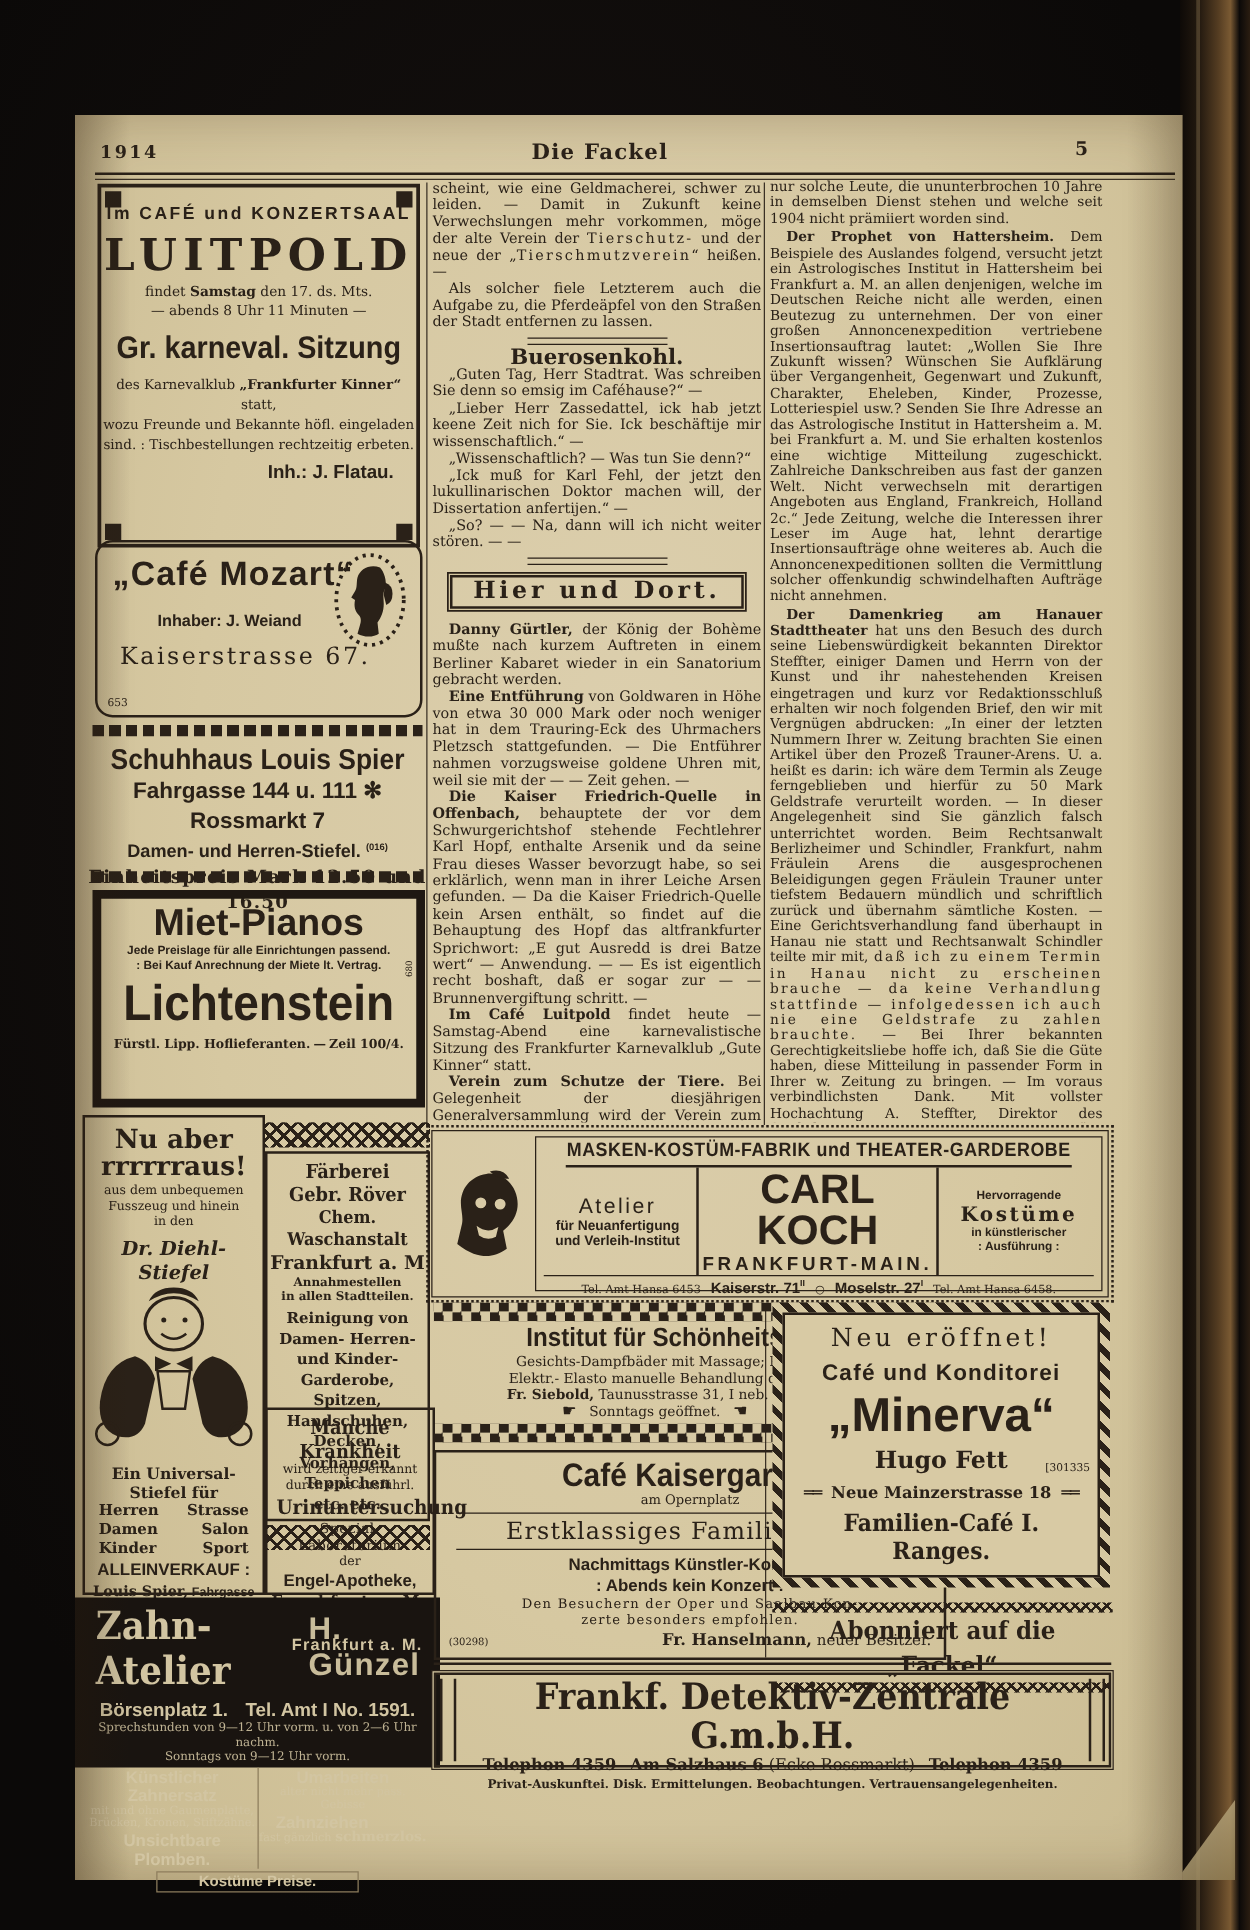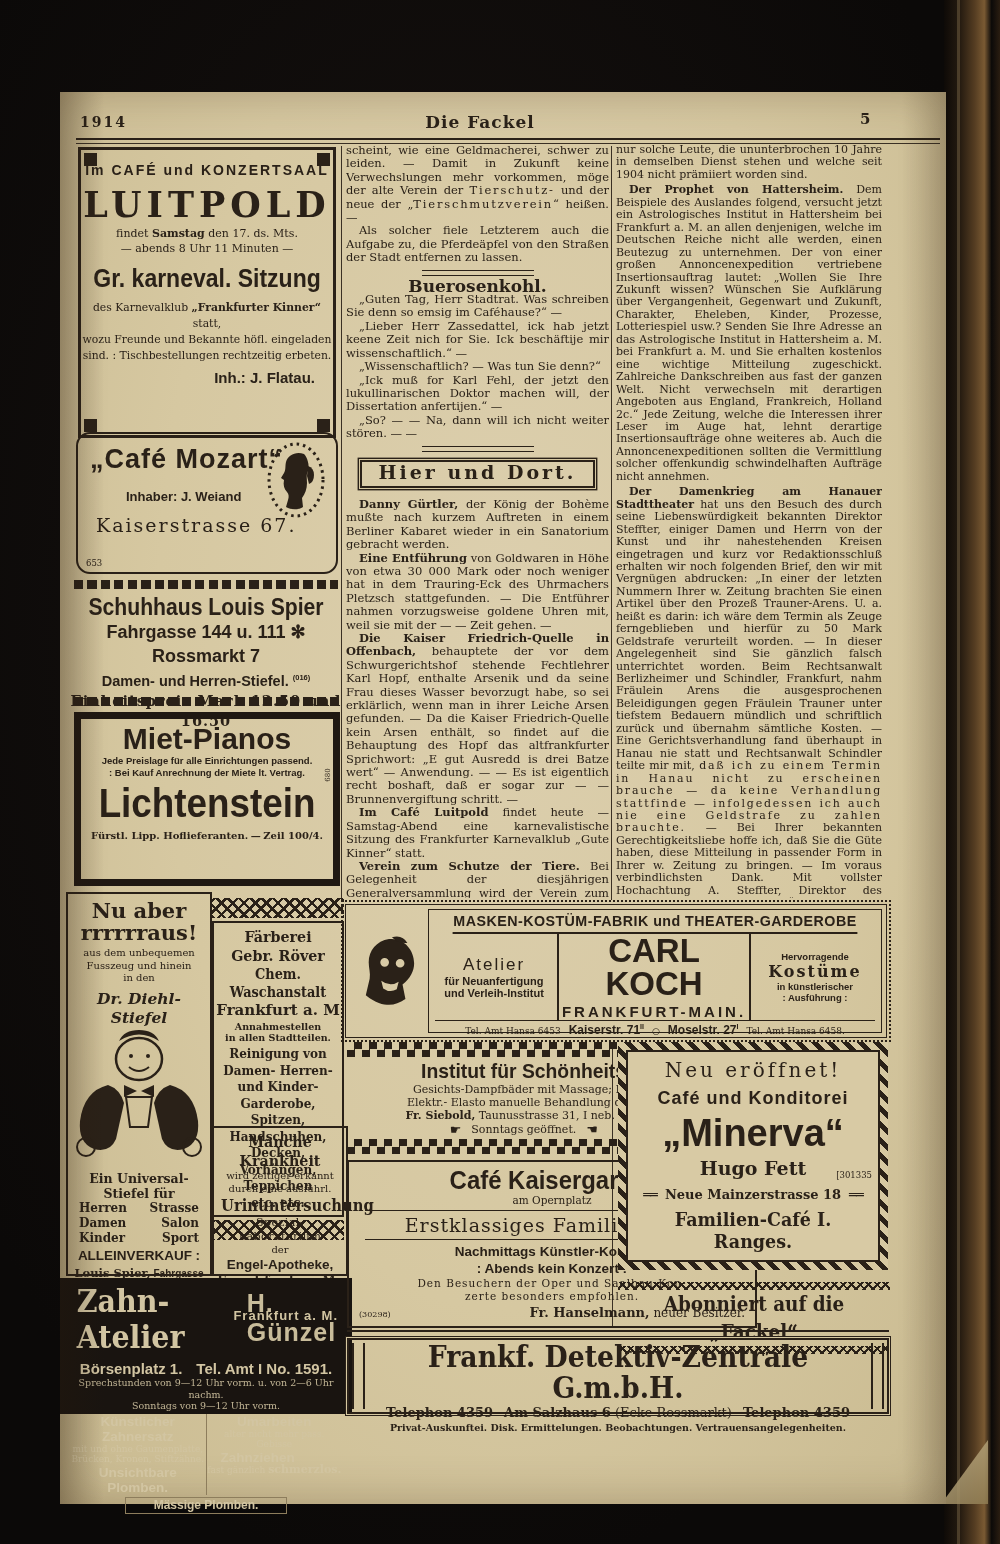--- a/index.html
+++ b/index.html
@@ -354,21 +354,21 @@
           <div class="zn-ct">mit und ohne Gaumenplatte, Brücken, Kronen, Stiftzähne.</div>
           <div class="zn-ch sans">Unsichtbare Plomben.</div>
         </div>
         <div class="zn-c">
           <div class="zn-ch sans">Umarbeiten</div>
           <div class="zn-ct">alter nicht mehr pass. Gebisse</div>
           <div class="zn-ch sans" style="text-align:left;padding-left:14px;">Zahnziehen</div>
           <div class="zn-ct"><span>fast gänzlich </span><span class="b" style="font-size:11px;">schmerzlos.</span></div>
         </div>
       </div>
-      <div class="zn-bottom sans">Mässige Plomben.</div>
+      <div class="zn-bottom sans">Kostüme Preise.</div>
     </div>
 
     <div class="abs coltext" style="left:286px;top:52px;width:263px;height:754px;">
       <p><span>scheint, wie eine Geldmacherei, schwer zu leiden. — Damit in Zukunft keine Verwechslungen mehr vorkommen, möge der alte Verein der </span><span class="gsp">Tierschutz-</span><span> und der neue der „</span><span class="gsp">Tierschmutzverein</span><span>“ heißen. —</span></p>
       <p class="ind">Als solcher fiele Letzterem auch die Aufgabe zu, die Pferdeäpfel von den Straßen der Stadt entfernen zu lassen.</p>
       <div class="mrule"></div>
       <p class="sechead">Buerosenkohl.</p>
       <p class="ind">„Guten Tag, Herr Stadtrat. Was schreiben Sie denn so emsig im Caféhause?“ —</p>
       <p class="ind">„Lieber Herr Zassedattel, ick hab jetzt keene Zeit nich for Sie. Ick beschäftije mir wissenschaftlich.“ —</p>
       <p class="ind">„Wissenschaftlich? — Was tun Sie denn?“</p>

